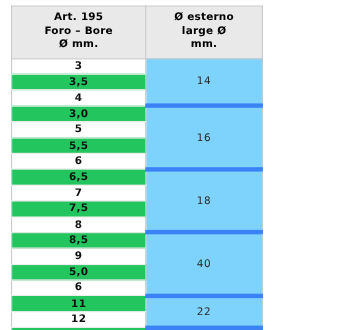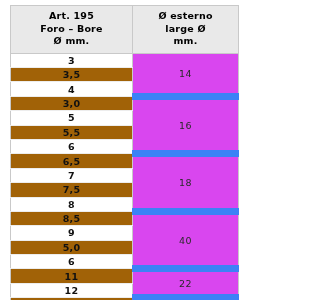--- a/index.html
+++ b/index.html
@@ -70,27 +70,27 @@
   tbody td.bore {
     font-size: 9.5px;
     font-weight: bold;
     letter-spacing: 0.3px;
   }
 
   tbody td.outer {
     font-size: 9.5px;
     font-weight: normal;
     letter-spacing: 0.5px;
-    border-top: 7px solid #3b82f6;
+    border-top: 4px solid #3b82f6;
     border-bottom: 1px solid #c9c9c9;
     color: #2a2a2a;
   }
 
-  tbody tr.alt td { background: #a16207; }
-  tbody tr td.outer { background: #d946ef; }
+  tbody tr.alt td { background: #22c55e; }
+  tbody tr td.outer { background: #7dd3fc; }
 
   tbody tr:last-child td { border-bottom: 1px solid #c9c9c9; }
   tbody tr:first-child td { border-top: 1px solid #c9c9c9; }
 </style>
 </head>
 <body>
 
 <div id="page">
 
   <div class="table-wrap">

